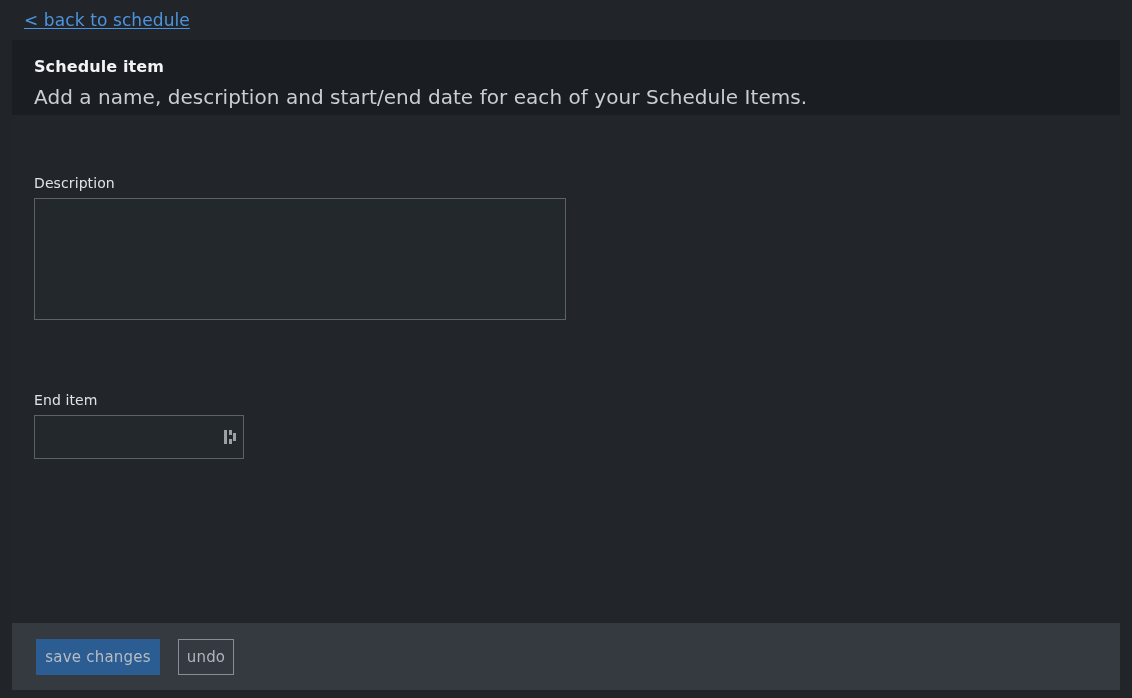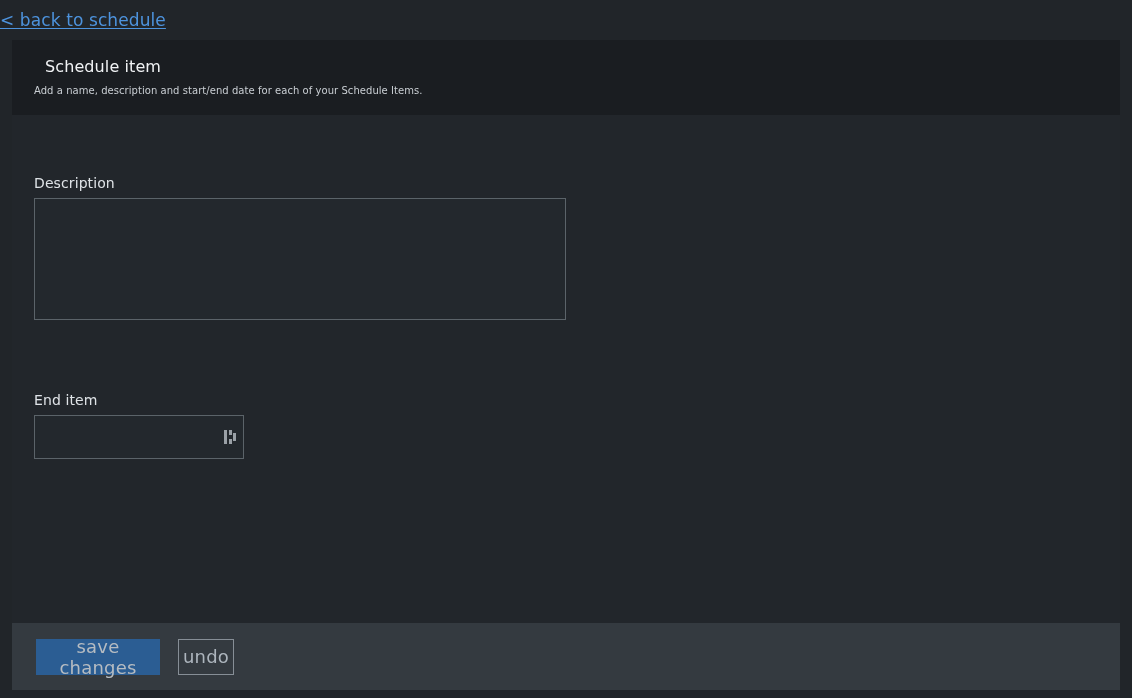--- a/index.html
+++ b/index.html
@@ -26,21 +26,21 @@
 
   
   .backlink-row {
     position: absolute;
     left: 0;
     top: 0;
     width: 1132px;
     height: 40px;
     display: flex;
     align-items: center;
-    padding-left: 0;
+    padding-left: 24px;
     box-sizing: border-box;
   }
   .backlink {
     color: #4d93dd;
     font-size: 17px;
     text-decoration: underline;
     text-underline-offset: 2px;
     cursor: pointer;
     letter-spacing: 0.1px;
     line-height: 1;
@@ -58,27 +58,27 @@
   }
 
   .card-header {
     background: #1a1d21;
     padding: 17px 22px 18px 22px;
     box-sizing: border-box;
     height: 75px;
   }
   .card-header .title {
     font-size: 16px;
-    font-weight: normal;
+    font-weight: bold;
     color: #f1f3f5;
-    margin: 0 0 9px 11px;
+    margin: 0 0 9px 0;
     letter-spacing: 0.1px;
   }
   .card-header .subtitle {
-    font-size: 10px;
+    font-size: 20px;
     color: #c9ced3;
     margin: 0;
     letter-spacing: 0.05px;
   }
 
   .card-body {
     padding: 26px 22px 0 22px;
     box-sizing: border-box;
     height: 507px;
     background: #22262b;
@@ -161,21 +161,21 @@
     width: 1108px;
     height: 67px;
     background: #343a40;
     display: flex;
     align-items: center;
     padding-left: 24px;
     box-sizing: border-box;
   }
   .btn {
     font-family: "DejaVu Sans", "Liberation Sans", sans-serif;
-    font-size: 18px;
+    font-size: 15px;
     cursor: pointer;
     box-sizing: border-box;
     display: inline-flex;
     align-items: center;
     justify-content: center;
     letter-spacing: 0.2px;
   }
   .btn-save {
     background: #2b5d93;
     color: #b6bcc2;

